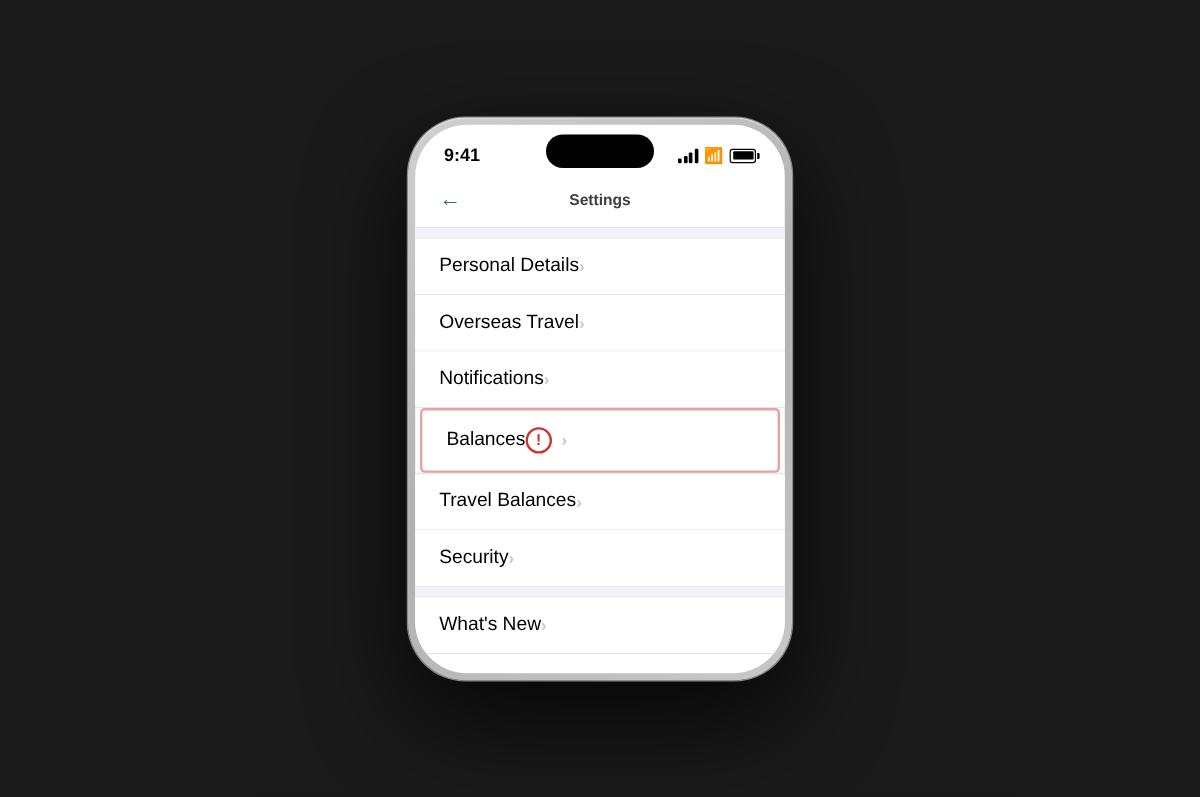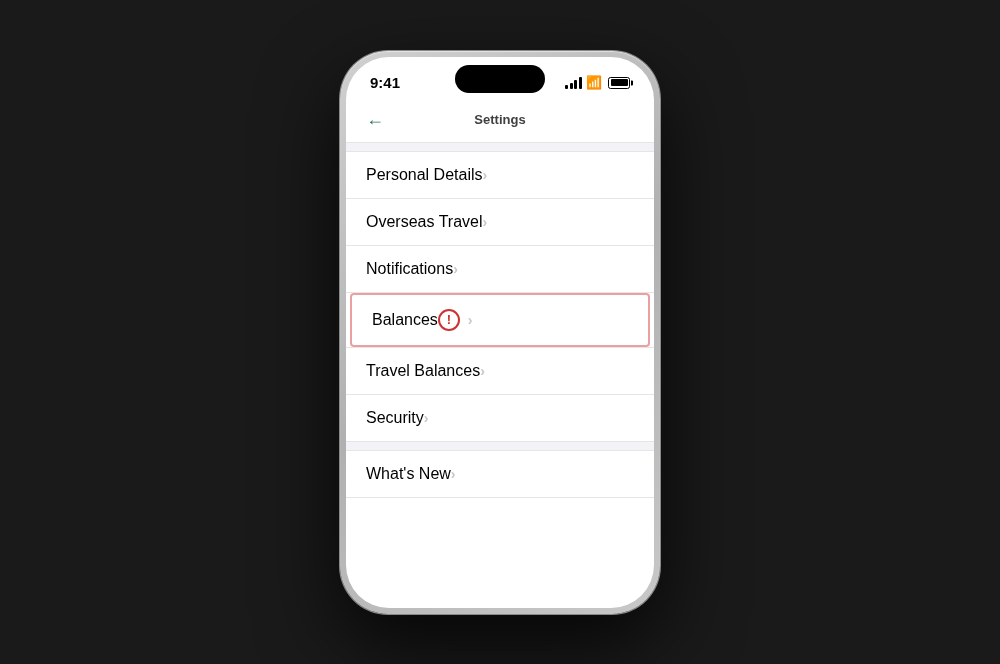--- a/index.html
+++ b/index.html
@@ -7,21 +7,21 @@
       background: #1a1a1a;
       display: flex;
       justify-content: center;
       align-items: center;
       min-height: 100vh;
       font-family: -apple-system, BlinkMacSystemFont, 'SF Pro Text', 'Helvetica Neue', sans-serif;
     }
 
     .phone-outer {
       width: 320px;
-      height: 563px;
+      height: 469px;
       background: linear-gradient(145deg, #d0d0d0, #b0b0b0, #c8c8c8);
       border-radius: 48px;
       padding: 6px;
       box-shadow:
         0 0 0 1px #888,
         0 30px 80px rgba(0,0,0,0.8),
         inset 0 1px 1px rgba(255,255,255,0.5);
       position: relative;
     }
 

